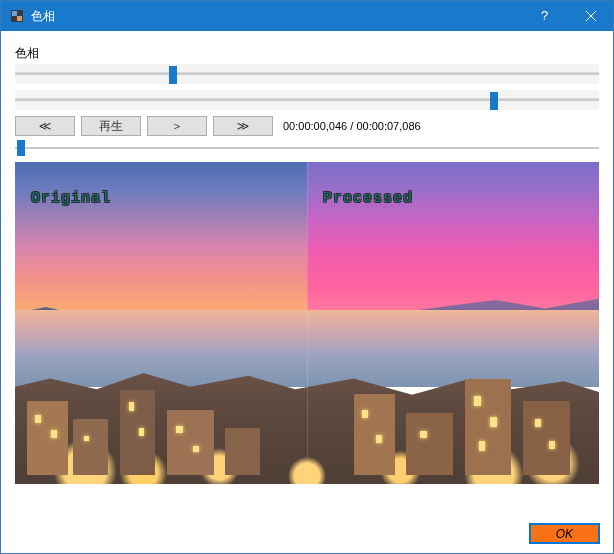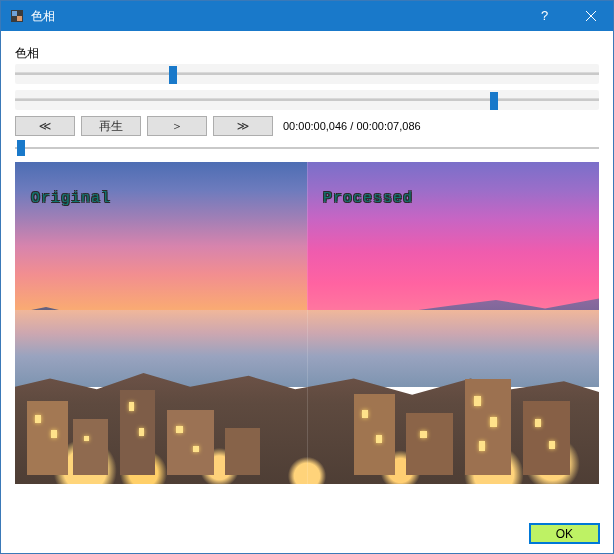--- a/index.html
+++ b/index.html
@@ -159,25 +159,26 @@
   }
 
   .footer {
     position: absolute;
     bottom: 10px; right: 14px;
     display: flex; gap: 6px;
   }
   .dlgbtn {
     min-width: 70px; height: 21px;
     border: 1px solid #adadad;
-    background: #bef264;
+    background: #f97316;
     font-size: 12px;
     font-family: inherit;
     padding: 0 26px;
     cursor: default;
+    font-style: italic;
   }
   .dlgbtn.primary { border: 1px solid #0078d7; box-shadow: inset 0 0 0 1px #0078d7; }
 </style>
 </head>
 <body>
 
 <div class="titlebar">
   <span class="app-icon">
     <svg width="14" height="14" viewBox="0 0 14 14">
       <rect x="1" y="1" width="12" height="12" fill="#3b3b3b"></rect>

